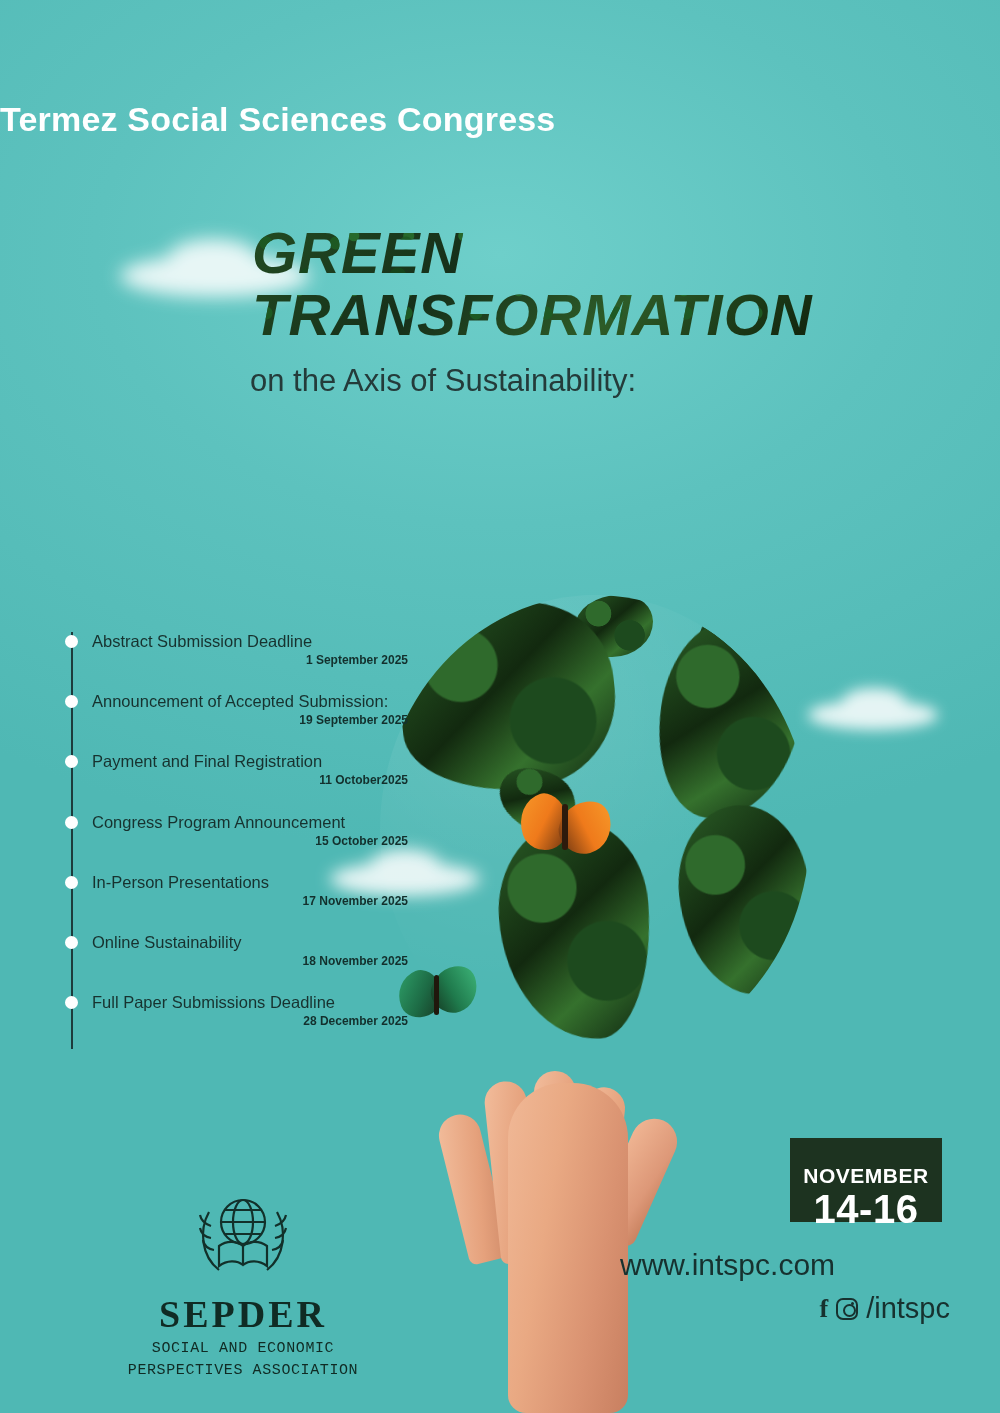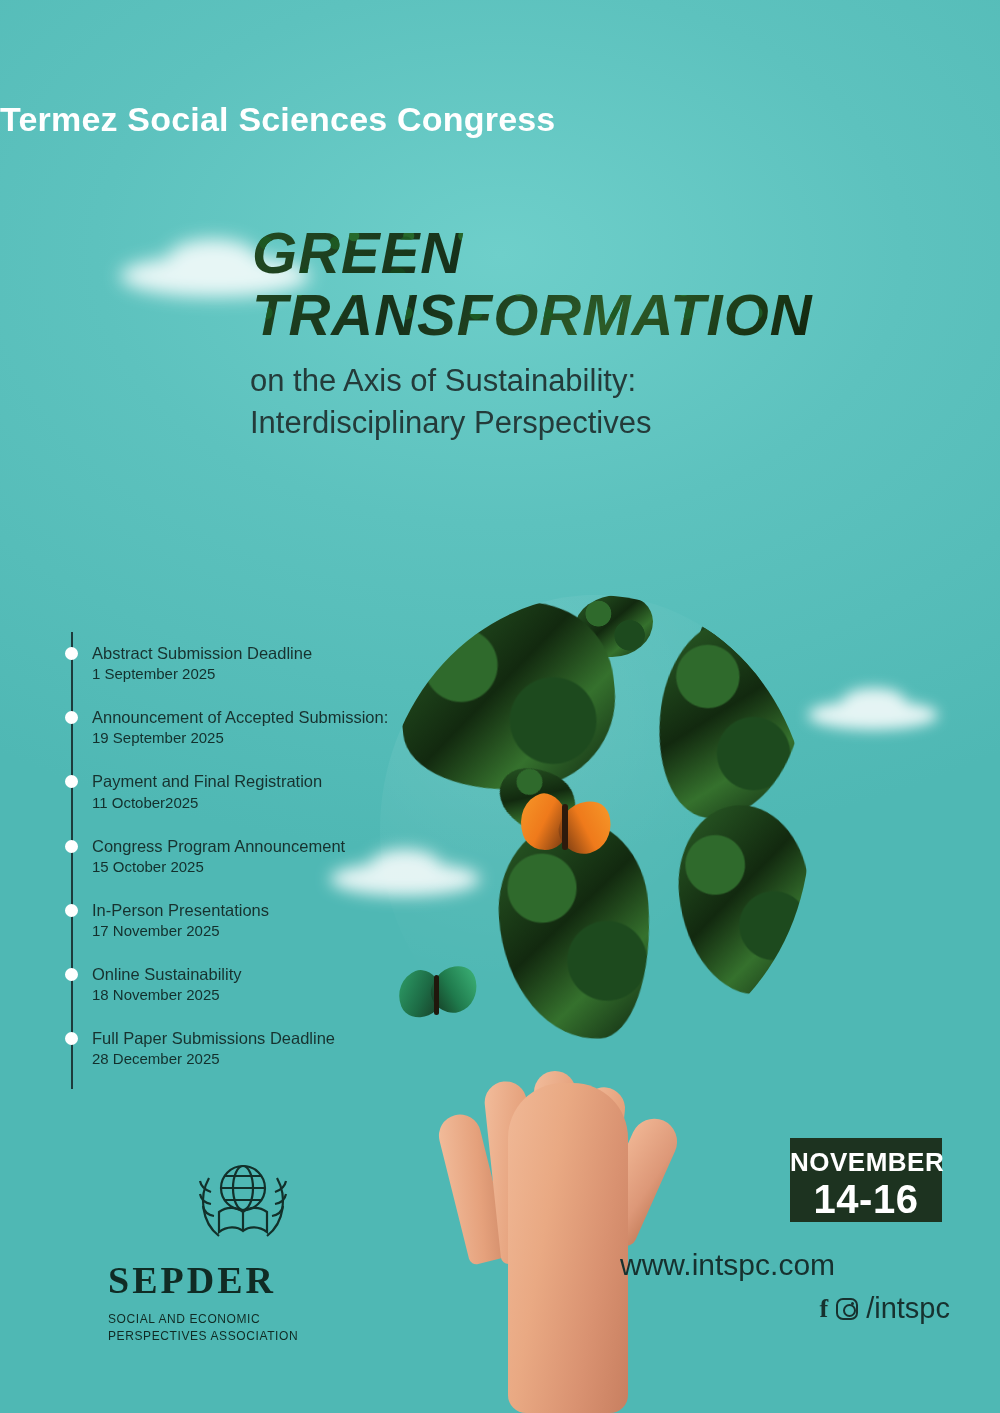--- a/index.html
+++ b/index.html
@@ -117,27 +117,27 @@
     width: 13px;
     height: 13px;
     border-radius: 50%;
     background: #ffffff;
     border: 2px solid #ffffff;
   }
   .tl-label {
     font-size: 16.5px;
     color: #17322f;
     line-height: 1.34;
-    margin-top: 12px;
   }
   .tl-date {
-    font-size: 15px;
-    font-weight: normal;
+    font-size: 12px;
+    font-weight: bold;
     color: #13302d;
     line-height: 1.34;
+    text-align: right;
   }
 
   
   .globe-wrap {
     position: absolute;
     left: 380px;
     top: 595px;
     width: 430px;
     height: 470px;
   }
@@ -274,23 +274,24 @@
     left: 790px;
     top: 1138px;
     width: 152px;
     height: 84px;
     background: #1d3320;
     color: #ffffff;
     text-align: center;
     padding-top: 9px;
   }
   .date-badge .month {
-    font-size: 26px;
+    font-size: 21px;
     font-weight: bold;
     letter-spacing: .5px;
+    margin-top: 17px;
   }
   .date-badge .days {
     font-size: 40px;
     font-weight: bold;
     line-height: 1.05;
     letter-spacing: .5px;
   }
 
   
   .website {
@@ -332,65 +333,65 @@
   .ig-icon:after {
     content: ""; position: absolute; right: 2.5px; top: 2.5px;
     width: 3px; height: 3px; background: #17312f; border-radius: 50%;
   }
   .social .handle { font-size: 29px; }
 
   
   .logo {
     position: absolute;
     left: 108px;
-    top: 1148px;
+    top: 1182px;
     width: 270px;
+    text-align: center;
     color: #123028;
   }
   .logo-mark {
     width: 108px;
     height: 104px;
     margin: 0 auto 6px;
     position: relative;
   }
   .logo-name {
     font-family: "Liberation Serif", serif;
     font-size: 38px;
     letter-spacing: 3px;
     font-weight: bold;
     color: #102b24;
   }
   .logo-sub {
-    font-family: Liberation Sans, sans-serif;
-    font-size: 12px;
+    font-family: Liberation Mono, monospace;
+    font-size: 15px;
     letter-spacing: .6px;
     line-height: 1.45;
     color: #102b24;
-    margin-top: 9px;
+    margin-top: 2px;
   }
 </style>
 </head>
 <body>
 
 <div class="poster">
 
   <div class="cloud c1"></div>
   <div class="cloud c2"></div>
   <div class="cloud c3"></div>
 
   <div class="congress-title">Termez Social Sciences Congress</div>
 
   <div class="main-title">
     <div>GREEN</div>
     <div>TRANSFORMATION</div>
   </div>
 
   <div class="subtitle">
     <div>on the Axis of Sustainability:</div>
-    <div>Interdisciplinary Perspectives</div>
   </div>
 
   <div class="globe-wrap">
     <div class="globe">
       <div class="land greenland"></div>
       <div class="land n-america"></div>
       <div class="land c-america"></div>
       <div class="land s-america"></div>
       <div class="land asia-tip"></div>
       <div class="land africa-eu"></div>

